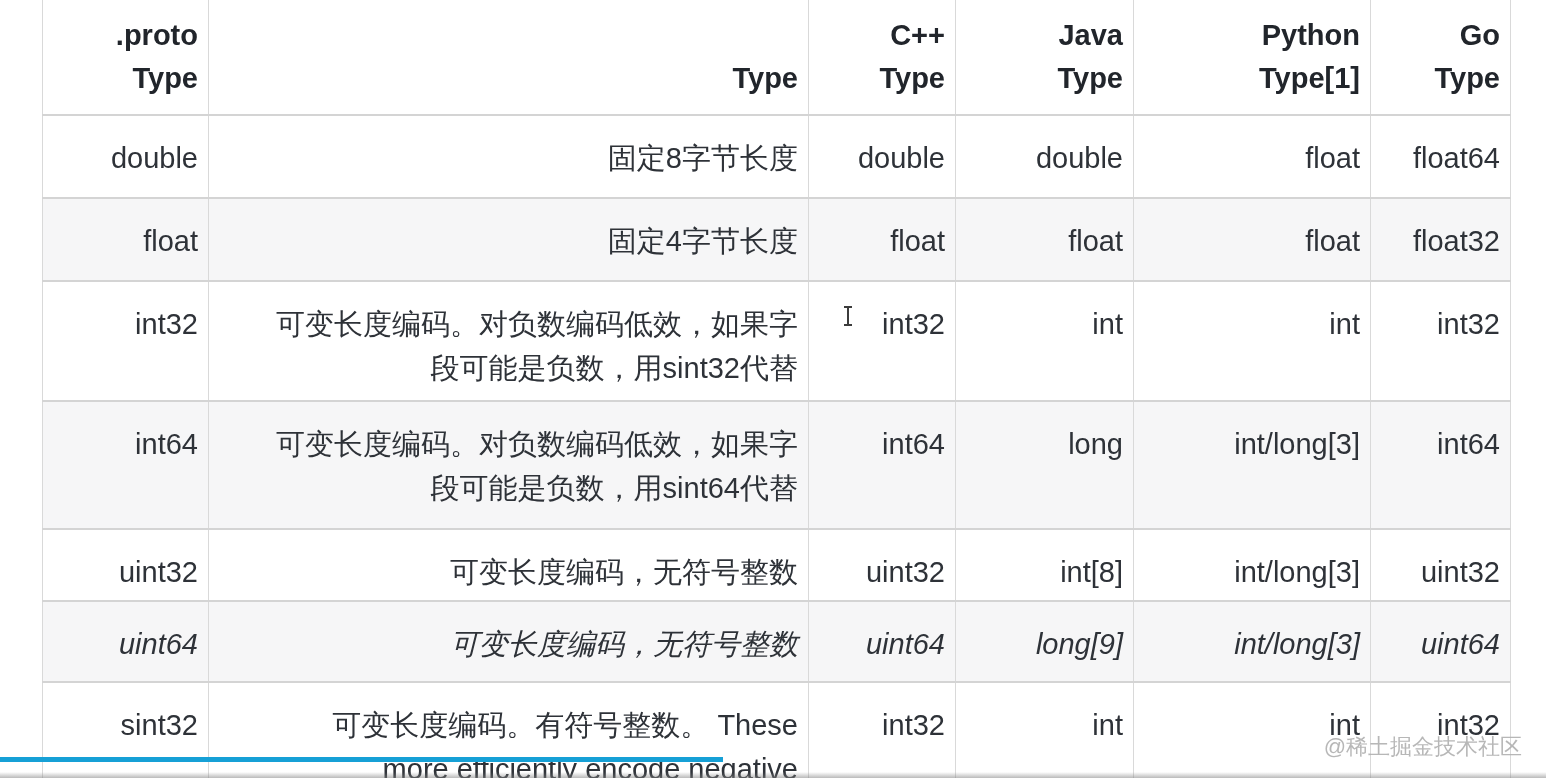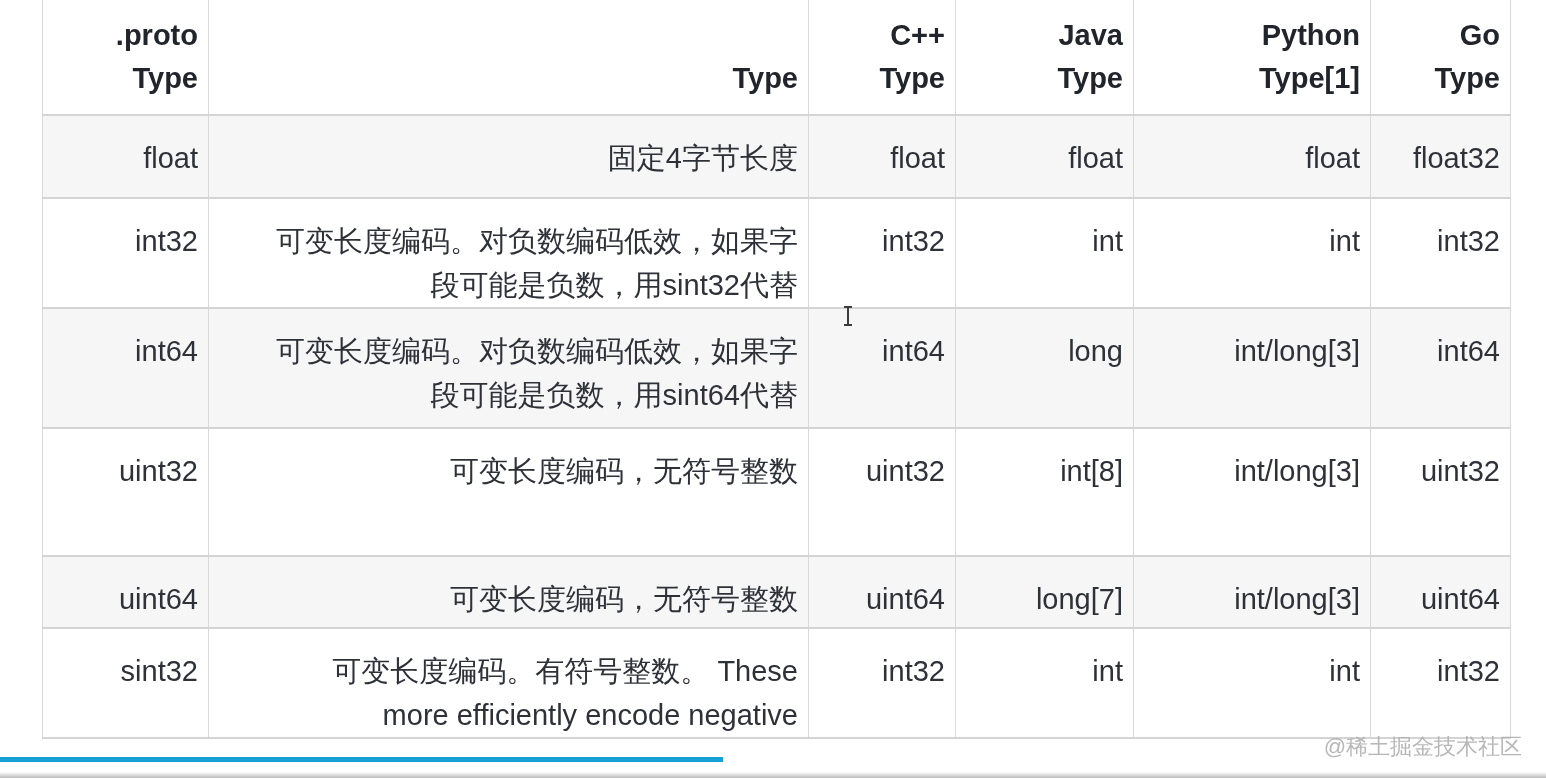--- a/index.html
+++ b/index.html
@@ -58,21 +58,21 @@
     vertical-align: top;
     padding: 20px 10px 0 20px;
     color: #2e3238;
   }
   thead tr { height: 115px; }
   tbody tr:nth-child(1) { height: 83px; }
   tbody tr:nth-child(2) { height: 83px; }
   tbody tr:nth-child(3) { height: 120px; }
   tbody tr:nth-child(4) { height: 128px; padding-left: 19px; }
   tbody tr:nth-child(5) { height: 72px; }
-  tbody tr:nth-child(6) { height: 81px; }
+  tbody tr:nth-child(6) { height: 81px; font-style: italic; }
   tbody tr:nth-child(7) { height: 150px; }
   tbody tr.alt td { background: #f6f6f7; }
 
   .progress-line {
     position: absolute;
     left: 0;
     top: 757px;
     width: 723px;
     height: 5px;
     background: #16a0d6;
@@ -150,20 +150,28 @@
 Type</th>
         <th>Java
 Type</th>
         <th>Python
 Type[1]</th>
         <th>Go
 Type</th>
       </tr>
     </thead>
     <tbody id="table-body">
+    <tr>
+      <td>double</td>
+      <td>固定8字节长度</td>
+      <td>double</td>
+      <td>double</td>
+      <td>float</td>
+      <td>float64</td>
+    </tr>
 
     <tr class="alt">
       <td>float</td>
       <td>固定4字节长度</td>
       <td>float</td>
       <td>float</td>
       <td>float</td>
       <td>float32</td>
     </tr>
 
@@ -193,21 +201,21 @@
       <td>uint32</td>
       <td>int[8]</td>
       <td>int/long[3]</td>
       <td>uint32</td>
     </tr>
 
     <tr class="alt">
       <td>uint64</td>
       <td>可变长度编码，无符号整数</td>
       <td>uint64</td>
-      <td>long[7]</td>
+      <td>long[9]</td>
       <td>int/long[3]</td>
       <td>uint64</td>
     </tr>
 
     <tr>
       <td>sint32</td>
       <td>可变长度编码。有符号整数。 These
 more efficiently encode negative</td>
       <td>int32</td>
       <td>int</td>

